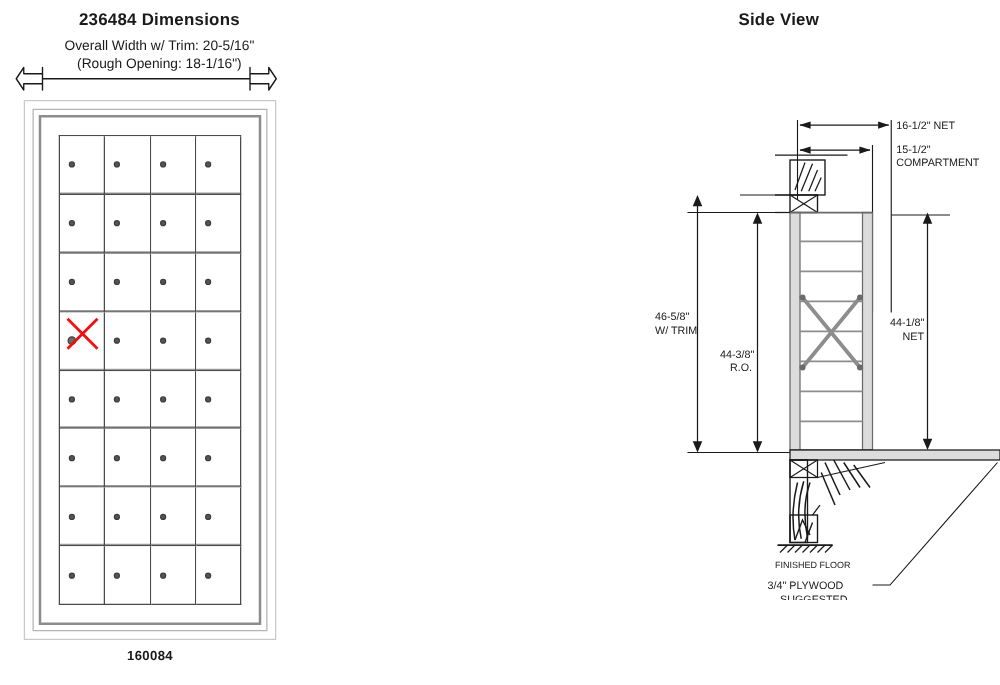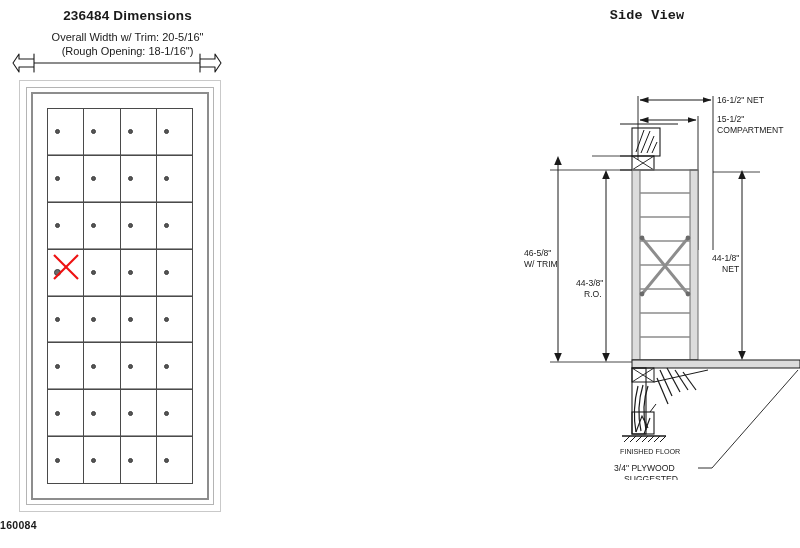--- a/index.html
+++ b/index.html
@@ -16,21 +16,21 @@
   
   .title{
     position:absolute;
     font-weight:bold;
     font-size:13.5px;
     letter-spacing:.2px;
     text-align:center;
     white-space:nowrap;
   }
   #front-title{left:0;top:8px;width:255px;}
-  #side-title{left:552px;top:8px;width:190px;font-family:Liberation Mono, monospace;}
+  #side-title{left:528px;top:8px;width:190px;}
 
   
   .hdr-line{
     position:absolute;
     font-size:11px;
     text-align:center;
     width:255px;
     left:0;
     white-space:nowrap;
   }
@@ -88,21 +88,21 @@
     box-sizing:border-box;
   }
   .lock.big{
     width:7px;height:7px;margin-top:-3.5px;left:6px;
     background:#6b6b6b;
   }
   .redx{position:absolute;left:2px;top:2px;width:32px;height:30px;pointer-events:none;}
 
   #front-label{
     position:absolute;left:0;top:519px;width:240px;
-    font-size:10.5px;font-weight:bold;
+    text-align:center;font-size:10.5px;font-weight:bold;
     letter-spacing:.3px;
   }
 
   
   #side-svg{position:absolute;left:520px;top:60px;}
 
   .dimtxt{
     font-family:"Liberation Sans", sans-serif;
     font-size:8.6px;
     fill:#1a1a1a;

